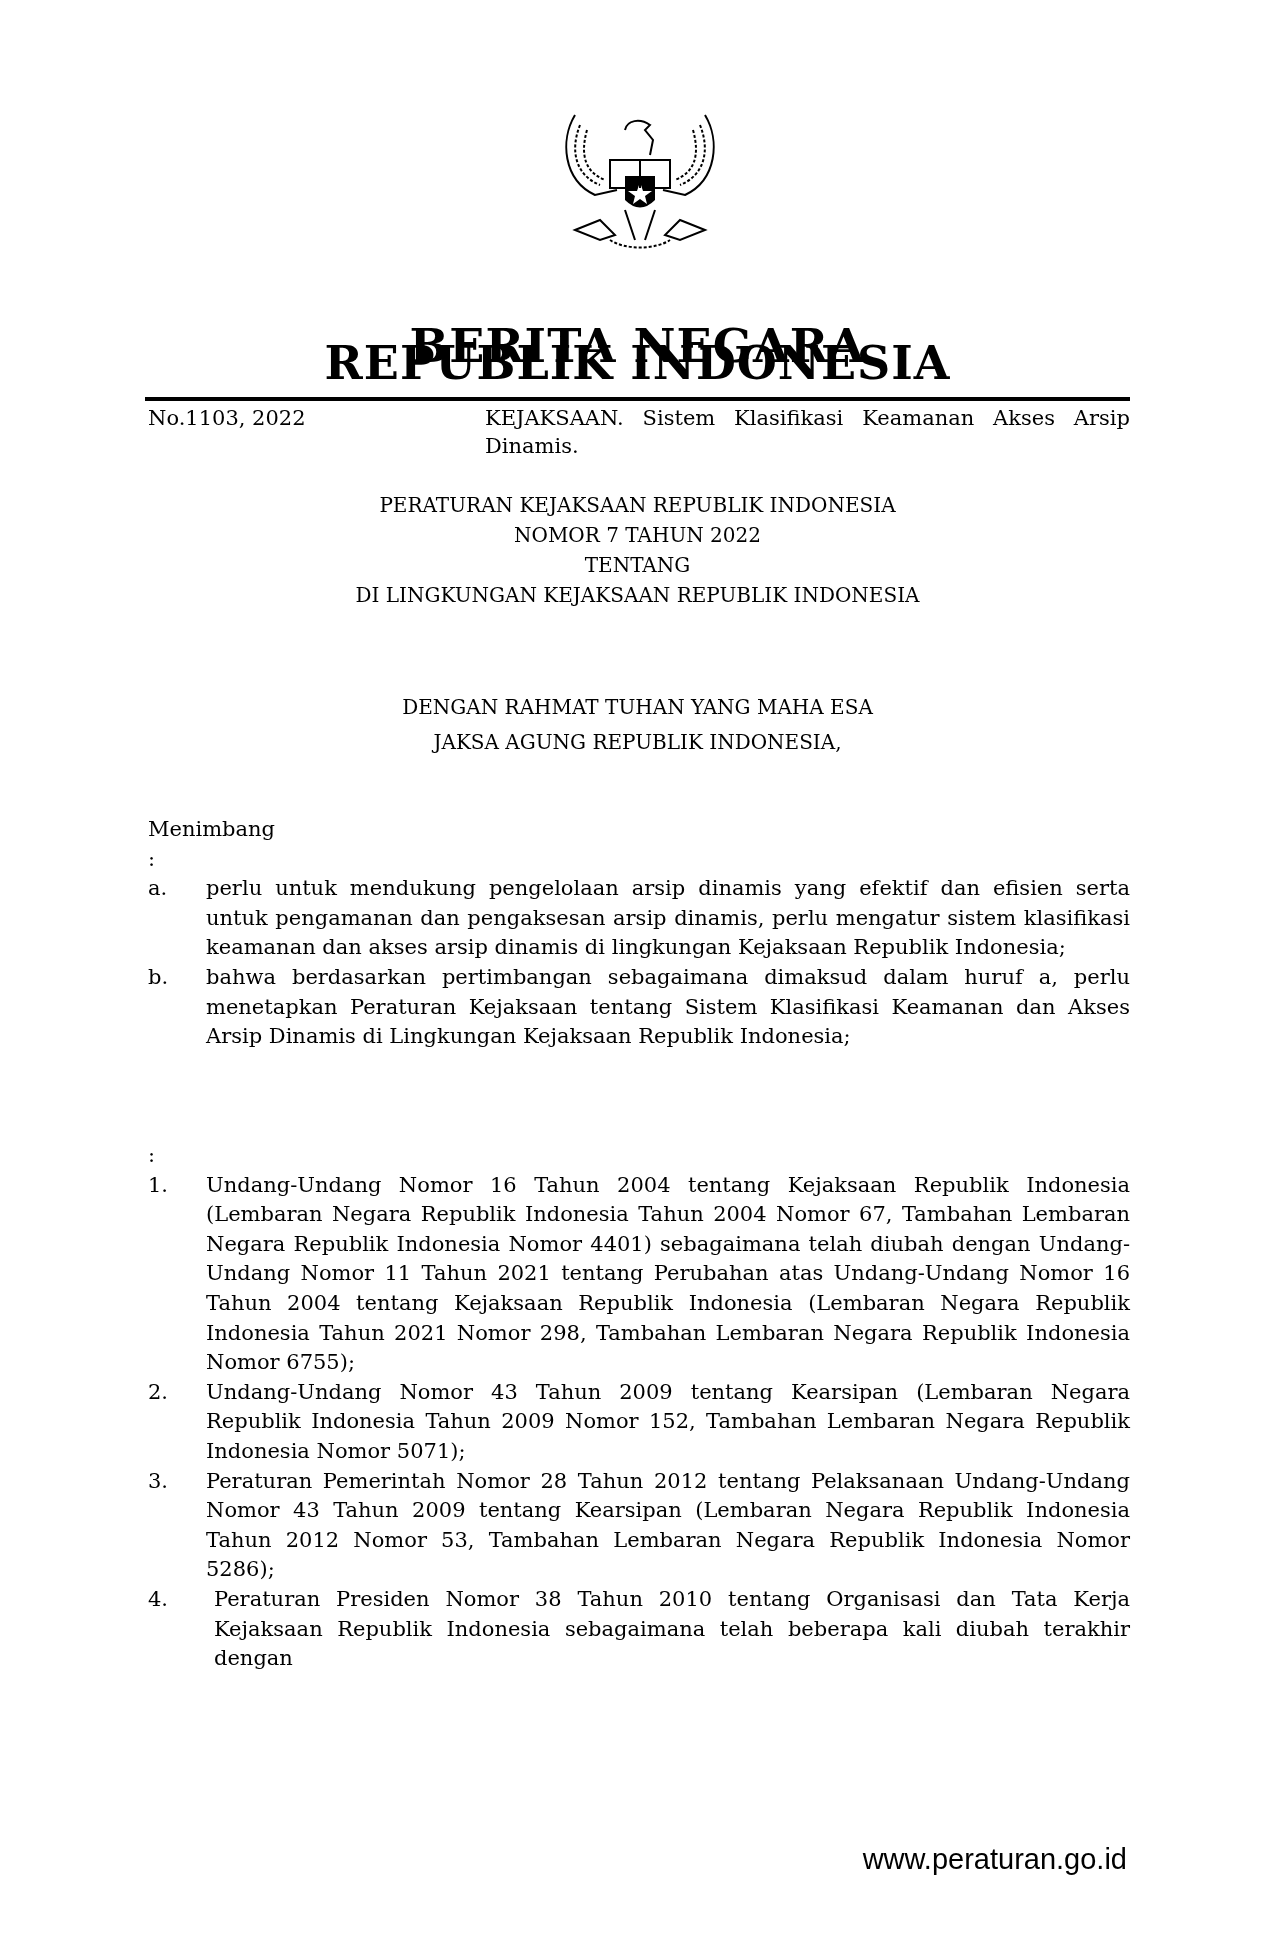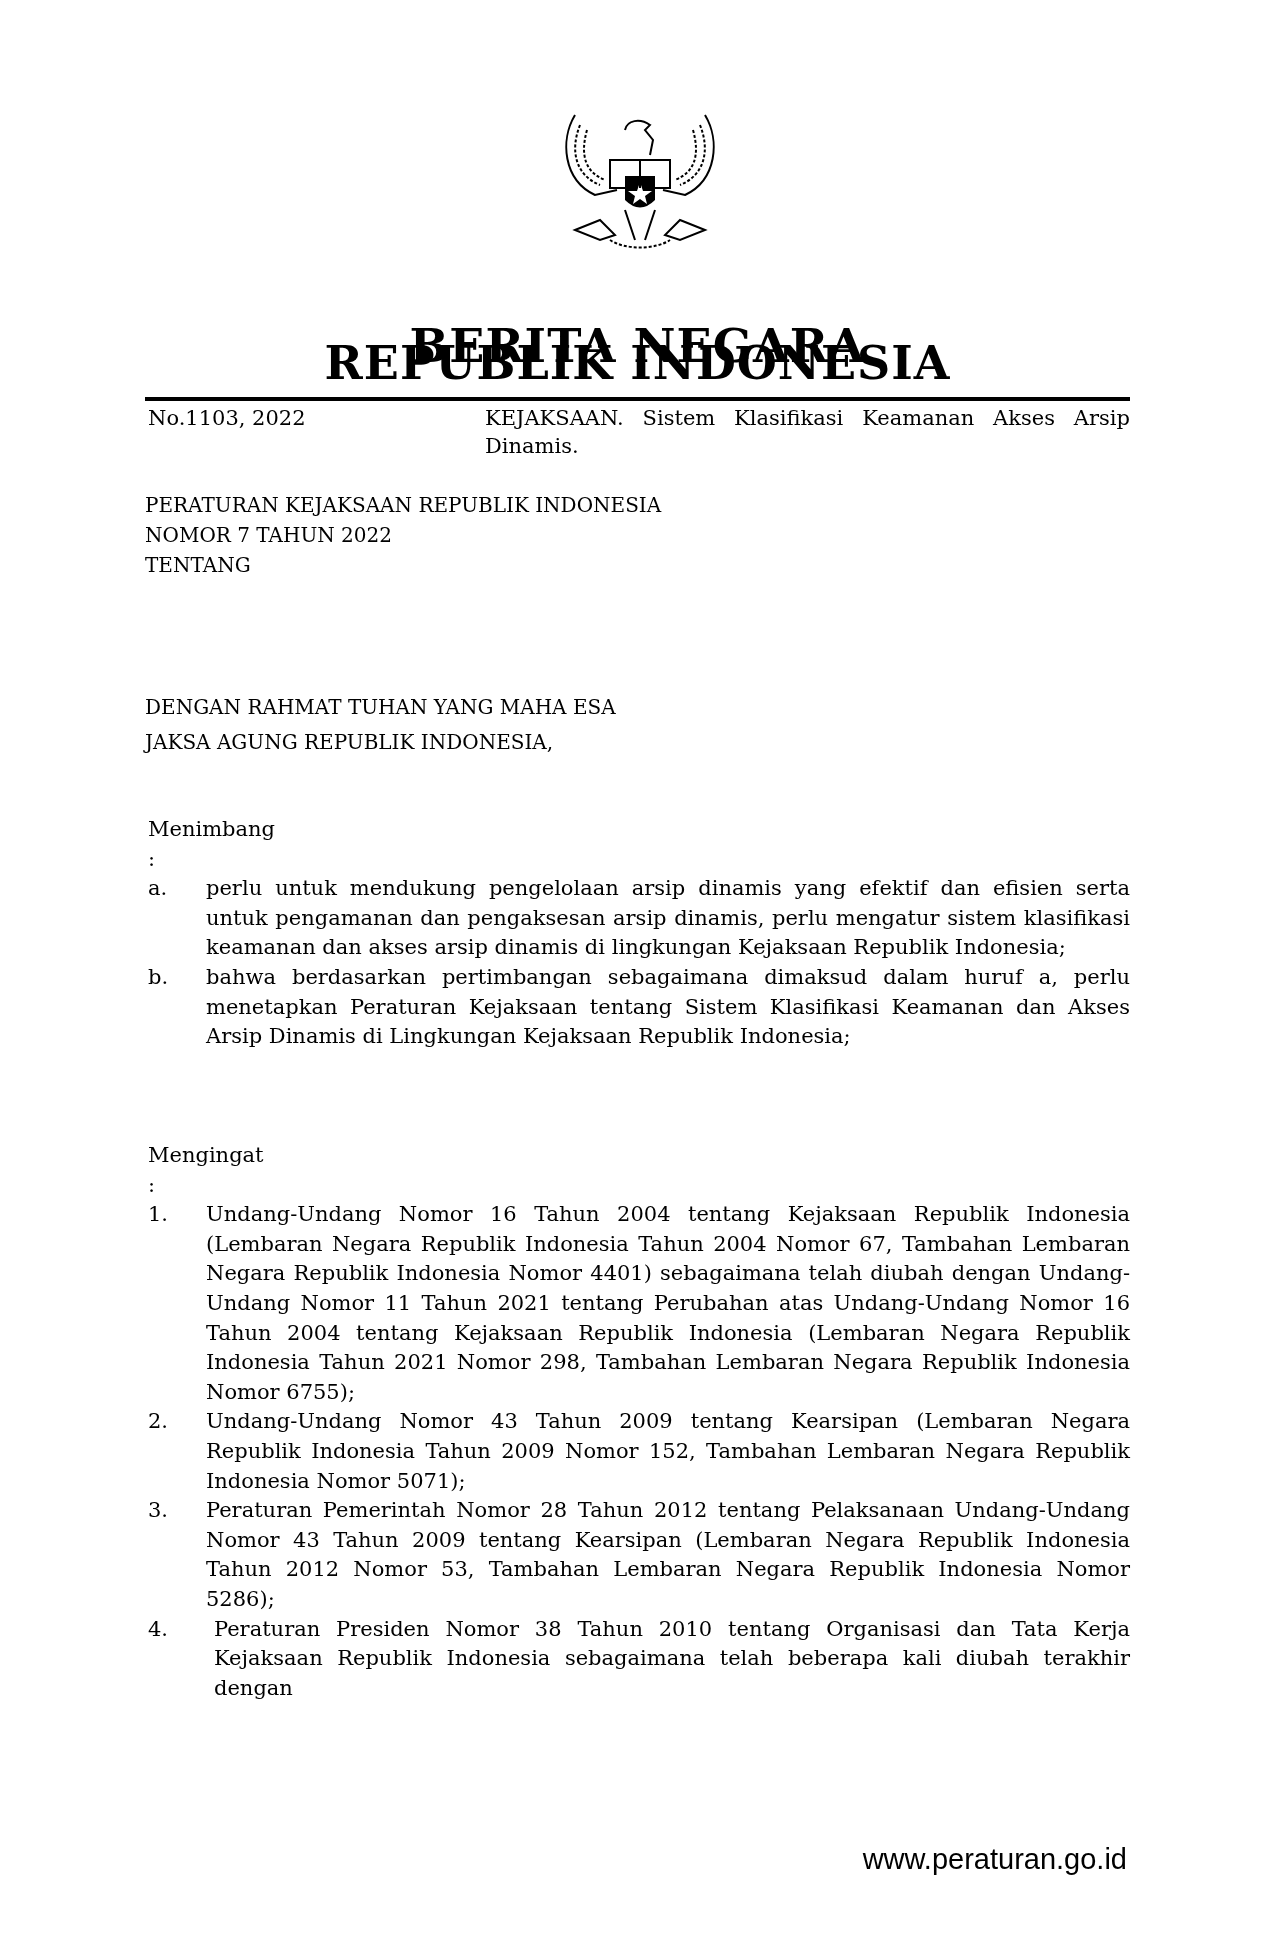--- a/index.html
+++ b/index.html
@@ -7,21 +7,21 @@
          font-family: "DejaVu Serif", "Liberation Serif", serif; color: #000; }
   .emblem { position: absolute; left: 555px; top: 100px; width: 170px; height: 160px; }
   .masthead { position: absolute; left: 145px; width: 985px; text-align: center;
               font-family: "DejaVu Serif", serif; font-weight: bold; letter-spacing: 1px; }
   .mh1 { top: 272px; font-size: 46px; line-height: 56px; margin-top: 46px; }
   .mh2 { top: 335px; font-size: 46px; line-height: 56px; }
   .rule { position: absolute; left: 145px; top: 397px; width: 985px; height: 4px; background: #000; }
   .meta-no { position: absolute; left: 148px; top: 404px; font-size: 21px; line-height: 28px; }
   .meta-title { position: absolute; left: 485px; top: 404px; width: 645px; font-size: 21px;
                 line-height: 28px; text-align: justify; text-align-last: left; }
-  .center-block { position: absolute; left: 145px; width: 985px; 
+  .center-block { position: absolute; left: 145px; width: 985px; text-align: center;
                   font-size: 20px; line-height: 30px; }
   .section { position: absolute; left: 148px; width: 982px; font-size: 21px; line-height: 29.6px; }
   .row { display: flex; flex-direction: column; }
   .lbl { width: 172px; flex: none; }
   .colon { width: 20px; flex: none; }
   .txt { flex: 1; text-align: justify; padding-left: 0; }
   .item { display: flex; }
   .watermark { position: absolute; right: 148px; top: 1843px; font-family: "Liberation Sans", sans-serif;
                font-size: 29px; color: #000000; }
 </style>
@@ -51,20 +51,21 @@
 <div class="masthead mh1">BERITA NEGARA</div>
 <div class="masthead mh2">REPUBLIK INDONESIA</div>
 <div class="rule"></div>
 <div class="meta-no">No.1103, 2022</div>
 <div class="meta-title">KEJAKSAAN. Sistem Klasifikasi Keamanan Akses Arsip Dinamis.</div>
 
 <div class="center-block" style="top:490px;">
   <div>PERATURAN KEJAKSAAN REPUBLIK INDONESIA</div>
   <div>NOMOR 7 TAHUN 2022</div>
   <div>TENTANG</div>
+  <div>DI LINGKUNGAN KEJAKSAAN REPUBLIK INDONESIA</div>
 </div>
 <div class="center-block" style="top:692px;">DENGAN RAHMAT TUHAN YANG MAHA ESA</div>
 <div class="center-block" style="top:727px;">JAKSA AGUNG REPUBLIK INDONESIA,</div>
 
 <div class="section" style="top:815px;">
   <div class="row">
     <div class="lbl">Menimbang</div>
     <div class="colon">:</div>
     <div style="flex:1;">
       <div class="item">
@@ -74,21 +75,20 @@
       <div class="item">
         <div style="width:58px;flex:none;">b.</div>
         <div class="txt">bahwa berdasarkan pertimbangan sebagaimana dimaksud dalam huruf a, perlu menetapkan Peraturan Kejaksaan tentang Sistem Klasifikasi Keamanan dan Akses Arsip Dinamis di Lingkungan Kejaksaan Republik Indonesia;</div>
       </div>
     </div>
   </div>
 </div>
 
 <div class="section" style="top:1141px;">
   <div class="row">
-    <div class="lbl">Mengingat</div>
     <div class="colon">:</div>
     <div style="flex:1;">
       <div class="item">
         <div style="width:58px;flex:none;">1.</div>
         <div class="txt">Undang-Undang Nomor 16 Tahun 2004 tentang Kejaksaan Republik Indonesia (Lembaran Negara Republik Indonesia Tahun 2004 Nomor 67, Tambahan Lembaran Negara Republik Indonesia Nomor 4401) sebagaimana telah diubah dengan Undang-Undang Nomor 11 Tahun 2021 tentang Perubahan atas Undang-Undang Nomor 16 Tahun 2004 tentang Kejaksaan Republik Indonesia (Lembaran Negara Republik Indonesia Tahun 2021 Nomor 298, Tambahan Lembaran Negara Republik Indonesia Nomor 6755);</div>
       </div>
       <div class="item">
         <div style="width:58px;flex:none;">2.</div>
         <div class="txt">Undang-Undang Nomor 43 Tahun 2009 tentang Kearsipan (Lembaran Negara Republik Indonesia Tahun 2009 Nomor 152, Tambahan Lembaran Negara Republik Indonesia Nomor 5071);</div>
       </div>

